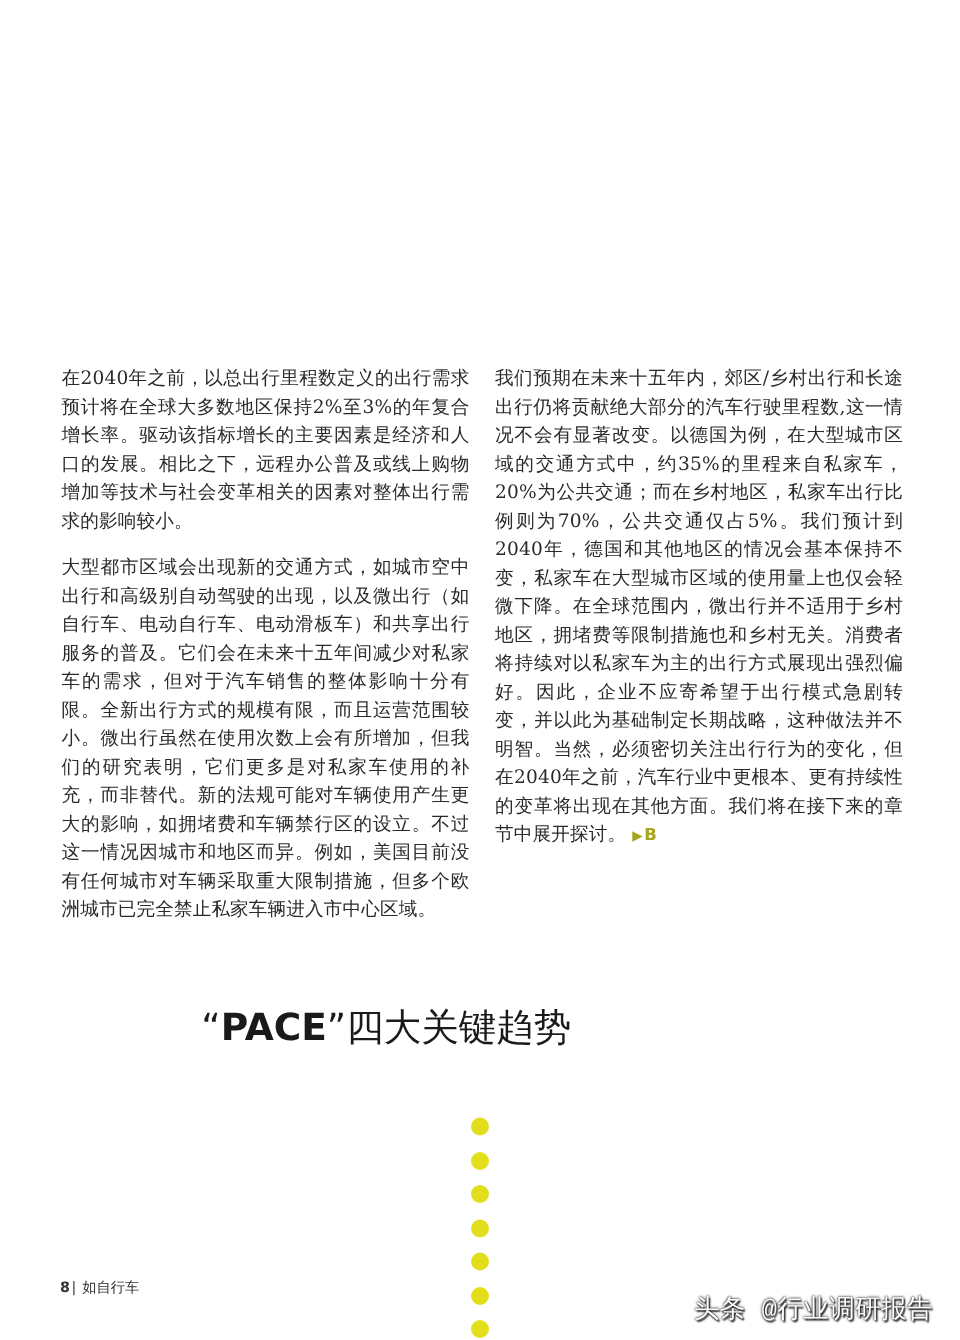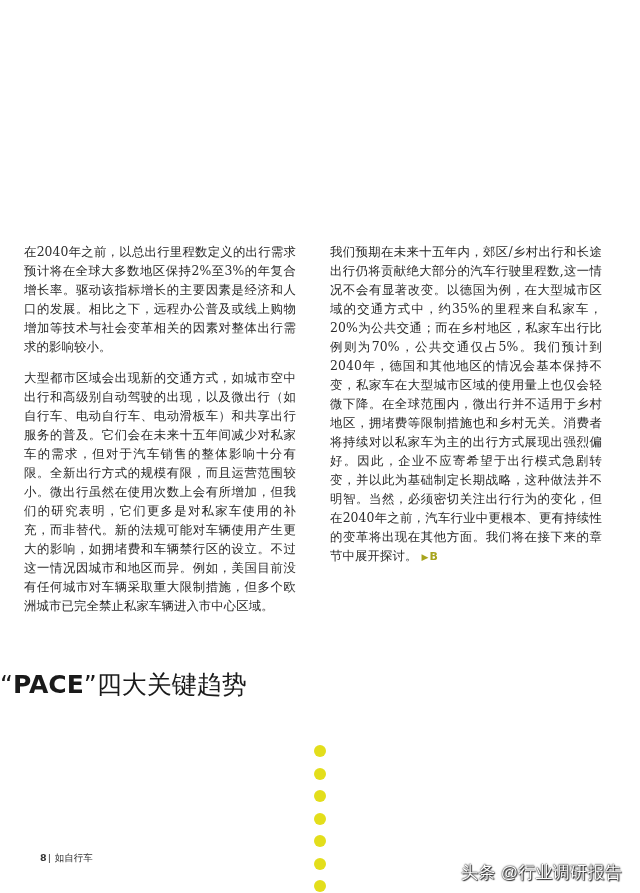--- a/index.html
+++ b/index.html
@@ -17,21 +17,21 @@
   }
   .col {
     position: absolute;
     top: 242px;
     width: 272px;
     font-size: 12.4px;
     line-height: 19px;
     letter-spacing: 0.1px;
     text-align: justify;
   }
-  .col-left { left: 24px; }
+  .col-left { left: 41px; }
   .col-right { left: 330px; }
   .col p {
     margin: 0 0 12px 0;
   }
   .end-mark {
     display: inline-block;
     margin-left: 4px;
     color: #a7a41d;
     font-family: "DejaVu Sans", "Liberation Sans", sans-serif;
     font-weight: bold;
@@ -39,20 +39,21 @@
   }
   .end-mark .tri {
     font-size: 9px;
     margin-right: 1px;
   }
   .headline {
     position: absolute;
     left: 0;
     width: 515px;
     top: 668px;
+    text-align: center;
     font-family: "DejaVu Sans", "Liberation Sans", sans-serif;
     color: #1a1a1a;
     font-size: 25px;
     line-height: 33px;
   }
   .headline .pace {
     font-weight: bold;
   }
   .dots {
     position: absolute;
@@ -74,21 +75,21 @@
     font-family: "DejaVu Sans", "Liberation Sans", sans-serif;
     font-size: 9.5px;
     color: #333;
   }
   .footer-page .num { font-weight: bold; }
   .footer-page .sep { margin: 0 4px 0 1px; }
   .watermark {
     position: absolute;
     right: 18px;
     top: 861px;
-    font-family: Liberation Sans, sans-serif;
+    font-family: Liberation Mono, monospace;
     font-size: 17px;
     color: #ffffff;
     text-shadow: 0 0 2px #222, 0 0 1px #222, 1px 1px 1px #333;
     letter-spacing: 0.3px;
   }
 </style>
 </head>
 <body>
 
 <div class="col col-left">

